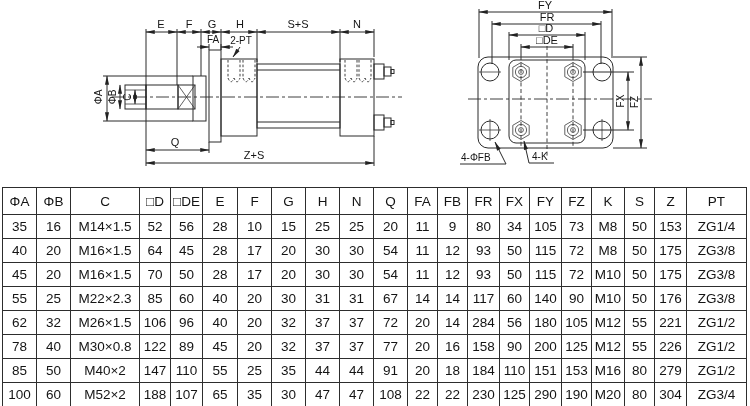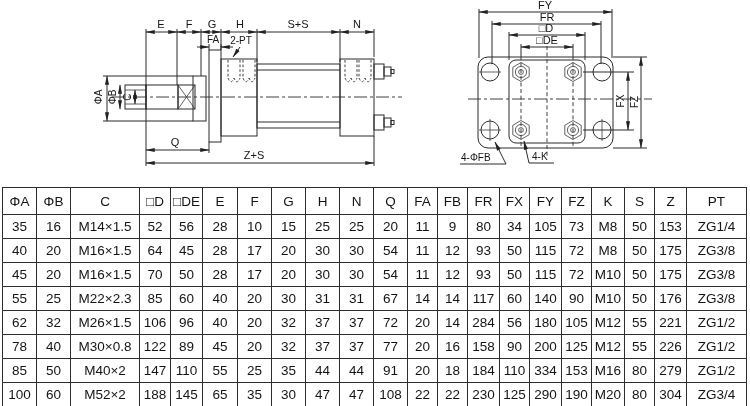--- a/index.html
+++ b/index.html
@@ -415,33 +415,33 @@
           <td>55</td>
           <td>25</td>
           <td>35</td>
           <td>44</td>
           <td>44</td>
           <td>91</td>
           <td>20</td>
           <td>18</td>
           <td>184</td>
           <td>110</td>
-          <td>334</td>
+          <td>151</td>
           <td>153</td>
           <td>M16</td>
           <td>80</td>
           <td>279</td>
           <td>ZG1/2</td>
         </tr>
         <tr>
           <td>100</td>
           <td>60</td>
           <td>M52×2</td>
           <td>188</td>
-          <td>145</td>
+          <td>107</td>
           <td>65</td>
           <td>35</td>
           <td>30</td>
           <td>47</td>
           <td>47</td>
           <td>108</td>
           <td>22</td>
           <td>22</td>
           <td>230</td>
           <td>125</td>

